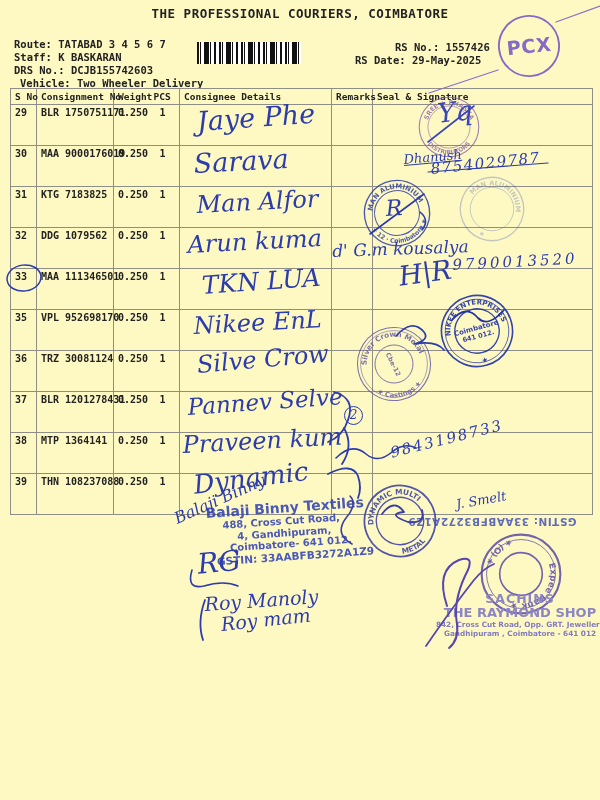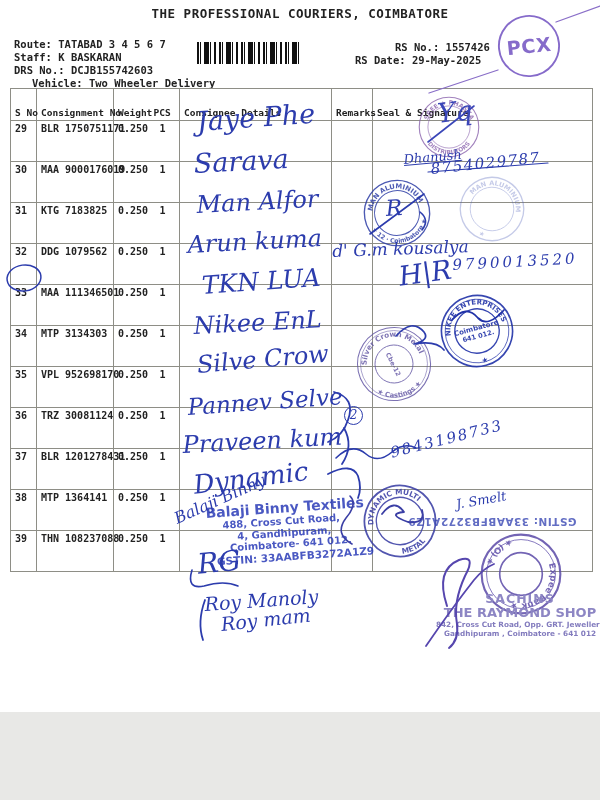--- a/index.html
+++ b/index.html
@@ -1,32 +1,32 @@
 <!DOCTYPE html>
 <html><head>
 <meta charset="utf-8">
 <style>
   html,body{margin:0;padding:0;background:#e8e8e6;}
-  .page{position:relative;width:600px;height:712px;background:#ffffff;overflow:hidden;
+  .page{position:relative;width:600px;height:800px;background:#fef9c3;overflow:hidden;
         font-family:"DejaVu Sans Mono",monospace;color:#222;}
   
   .title{position:absolute;top:6px;left:0;width:600px;text-align:center;
          font-size:12.5px;font-weight:bold;letter-spacing:.5px;}
   .subtitle{position:absolute;top:22px;left:0;width:600px;text-align:center;
          font-size:12px;font-weight:bold;}
   .meta{position:absolute;font-size:10.5px;font-weight:bold;white-space:nowrap;}
   .barcode{position:absolute;left:197px;top:42px;width:104px;height:22px;
     background:repeating-linear-gradient(90deg,#111 0 2px,#fff 2px 3px,#111 3px 4px,#fff 4px 7px,
       #111 7px 12px,#fff 12px 13px,#111 13px 14px,#fff 14px 17px,#111 17px 19px,#fff 19px 22px);}
   
   table.runsheet{position:absolute;left:10px;top:88px;width:582px;border-collapse:collapse;
         table-layout:fixed;}
   .runsheet th,.runsheet td{border:1px solid #8e8e86;vertical-align:top;
         font-family:"DejaVu Sans Mono",monospace;white-space:nowrap;overflow:visible;}
-  .runsheet th{font-size:9.5px;font-weight:bold;text-align:left;height:12px;padding:18px 0 1px 4px;}
+  .runsheet th{font-size:9.5px;font-weight:bold;text-align:left;height:12px;padding:2px 0 1px 4px;}
   .runsheet td{font-size:10px;font-weight:bold;height:38px;padding:2px 0 0 4px;}
   .runsheet .c-wt,.runsheet th.h-wt{border-right:none;}
   .runsheet .c-pcs,.runsheet th.h-pcs{border-left:none;}
   .runsheet td.c-pcs{padding-left:10px;}
   
   .hw{position:absolute;font-family:"DejaVu Serif",serif;font-style:italic;color:#2c3cad;
       white-space:nowrap;transform-origin:left top;line-height:1;}
   .strokes{position:absolute;left:0;top:0;pointer-events:none;}
   .strokes path,.strokes ellipse{fill:none;stroke-linecap:round;stroke-linejoin:round;}
   
@@ -42,21 +42,21 @@
 </style>
 </head>
 <body>
 
 <div class="page">
 
   <div class="title">THE PROFESSIONAL COURIERS, COIMBATORE</div>
   <div class="meta" style="left:14px;top:38px;">Route: TATABAD 3 4 5 6 7</div>
   <div class="meta" style="left:14px;top:51px;">Staff: K BASKARAN</div>
   <div class="meta" style="left:14px;top:64px;">DRS No.: DCJB155742603</div>
-  <div class="meta" style="left:32px;top:77px;text-decoration:underline;">Vehicle: Two Wheeler Delivery</div>
+  <div class="meta" style="left:20px;top:77px;text-decoration:underline;">Vehicle: Two Wheeler Delivery</div>
   <div class="barcode"></div>
   <div class="meta" style="left:355px;top:41px;padding-left:40px;">RS No.: 1557426</div>
   <div class="meta" style="left:355px;top:54px;">RS Date: 29-May-2025</div>
 
   <table class="runsheet">
     <colgroup>
       <col style="width:26px">
         <col style="width:77px">
         <col style="width:36px">
         <col style="width:30px">
@@ -113,29 +113,20 @@
     <tr>
           <td>33</td>
           <td>MAA 111346501</td>
           <td class="c-wt">0.250</td>
           <td class="c-pcs">1</td>
           <td></td>
           <td></td>
           <td></td>
         </tr>
     <tr>
-          <td>34</td>
-          <td>MTP 3134303</td>
-          <td class="c-wt">0.250</td>
-          <td class="c-pcs">1</td>
-          <td></td>
-          <td></td>
-          <td></td>
-        </tr>
-    <tr>
           <td>35</td>
           <td>VPL 952698170</td>
           <td class="c-wt">0.250</td>
           <td class="c-pcs">1</td>
           <td></td>
           <td></td>
           <td></td>
         </tr>
     <tr>
           <td>36</td>

